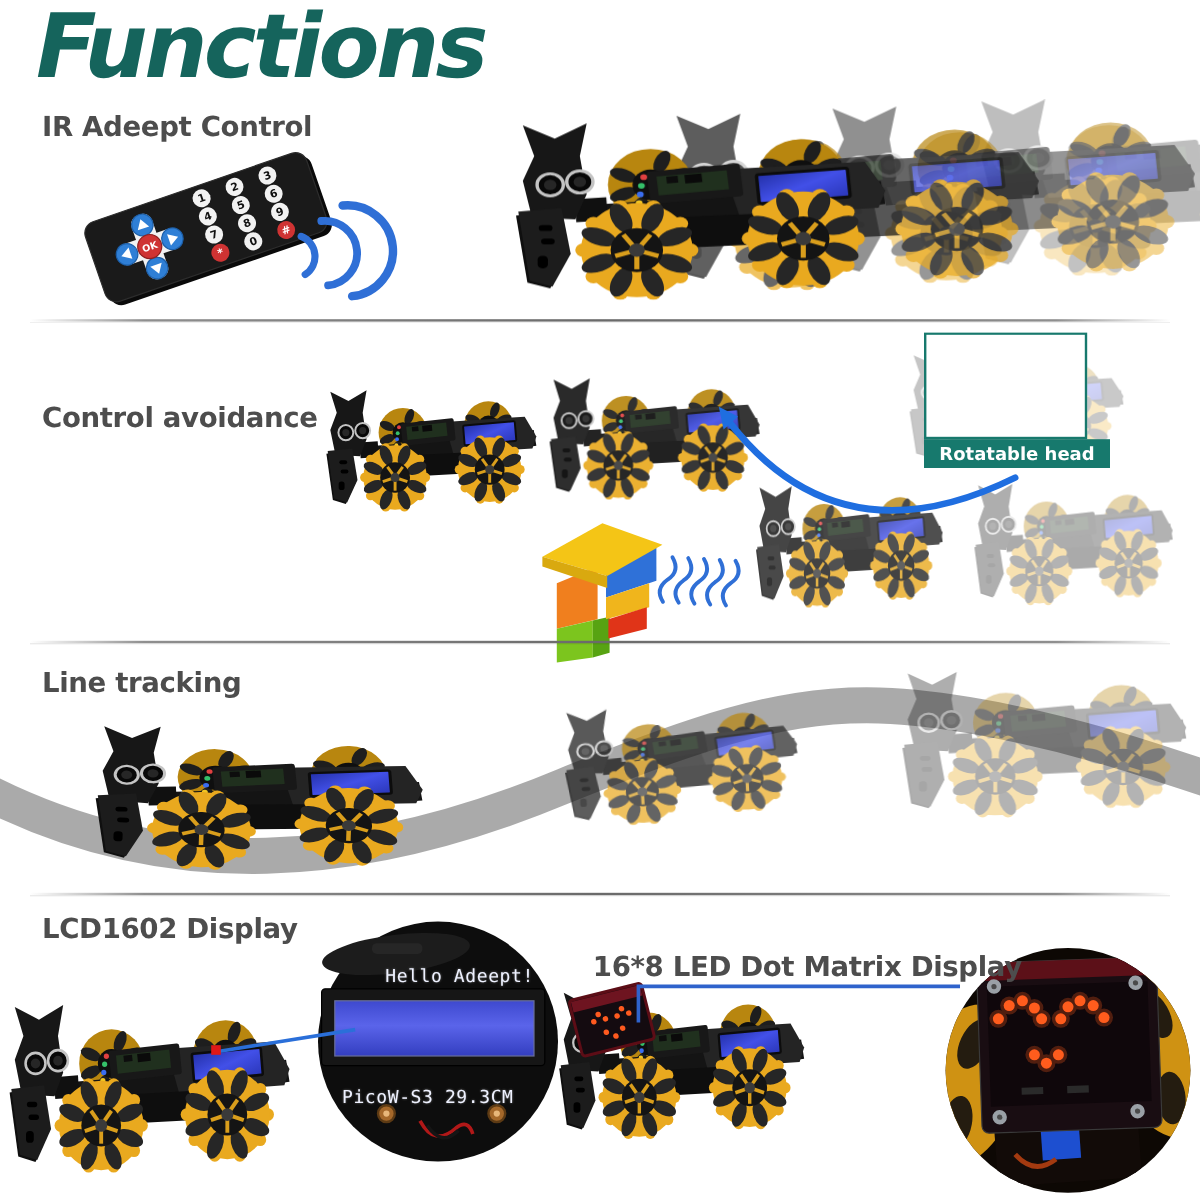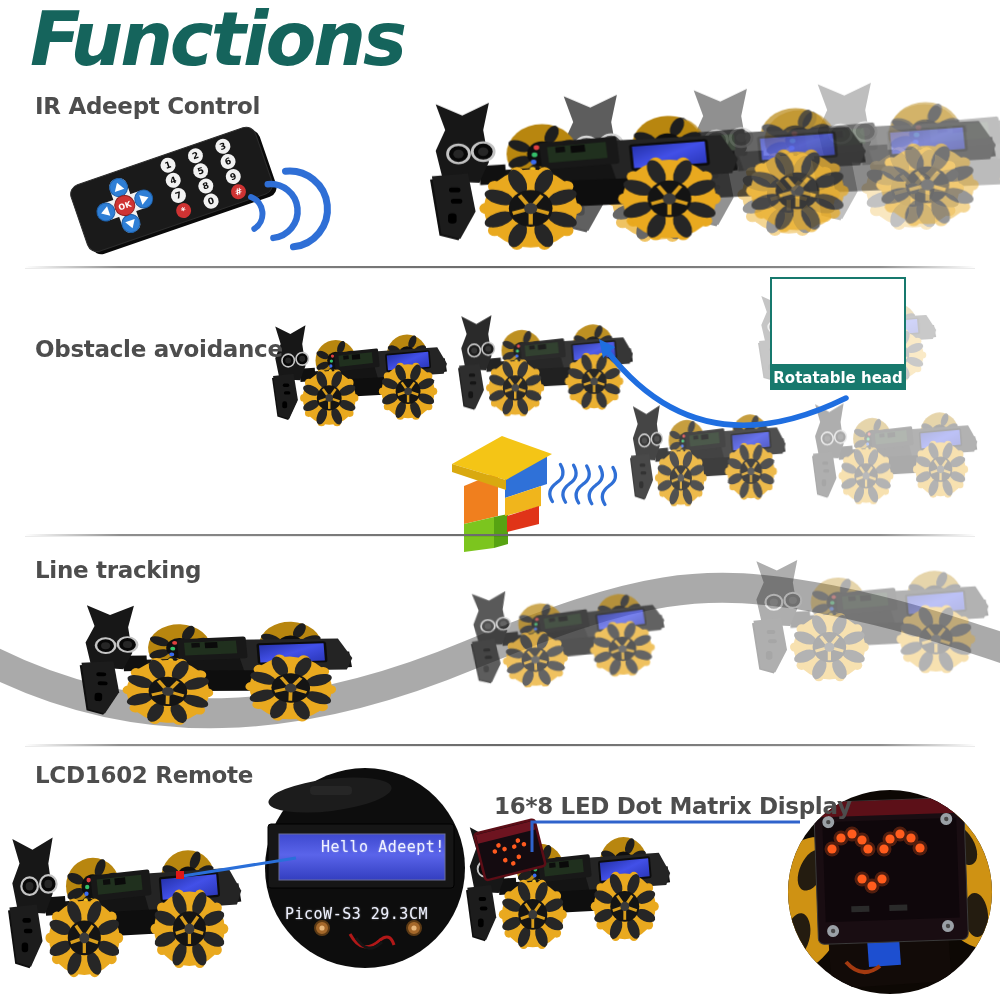--- a/index.html
+++ b/index.html
@@ -7,21 +7,21 @@
         font-family:"DejaVu Sans","Liberation Sans",sans-serif;}
   .art{position:absolute;left:0;top:0;z-index:1;}
   .ovl{position:absolute;z-index:3;}
   .title{left:30px;top:-4px;font-size:74px;font-weight:800;font-style:italic;
          color:#15645c;letter-spacing:-3px;white-space:nowrap;}
   .seclabel{font-size:23px;font-weight:700;color:#4d4d4d;letter-spacing:-0.3px;white-space:nowrap;}
   .divider{position:absolute;left:25px;right:25px;height:2px;z-index:2;
            background:linear-gradient(90deg,rgba(150,150,150,0),#8f8f8f 10%,#6a6a6a 50%,#8f8f8f 90%,rgba(150,150,150,0));
            box-shadow:0 1px 0 rgba(0,0,0,0.08);}
   .callout-box{left:770px;top:277px;width:136px;height:89px;border:2px solid #17796d;background:#fff;box-sizing:border-box;}
-  .callout-banner{left:770px;top:366px;width:136px;height:24px;background:#17796d;color:#fff;
+  .callout-banner{left:770px;top:366px;width:155px;height:24px;background:#17796d;color:#fff;
                   font-size:15px;font-weight:700;display:flex;align-items:center;justify-content:center;}
   .lcdtext{font-family:"DejaVu Sans Mono","Liberation Mono",monospace;color:#eef1ff;
            font-size:15px;letter-spacing:0.5px;white-space:nowrap;text-shadow:0 0 2px rgba(255,255,255,0.45);}
 </style>
 </head>
 <body>
 
 <div class="page">
 
 <svg class="art" width="1000" height="1000" viewBox="0 0 1000 1000">
@@ -338,27 +338,27 @@
       </g>
     </g>
   </g>
 </svg>
 
 <div class="ovl title">Functions</div>
 
 <div class="ovl seclabel" style="left:35px;top:93px;">IR Adeept Control</div>
 <div class="divider" style="top:266px;"></div>
 
-<div class="ovl seclabel" style="left:35px;top:336px;">Obstacle avoidance</div>
+<div class="ovl seclabel" style="left:35px;top:336px;">Control avoidance</div>
 <div class="ovl callout-box"></div>
 <div class="ovl callout-banner">Rotatable head</div>
 <div class="divider" style="top:534px;"></div>
 
 <div class="ovl seclabel" style="left:35px;top:557px;text-align:center;">Line tracking</div>
 <div class="divider" style="top:744px;"></div>
 
-<div class="ovl seclabel" style="left:35px;top:762px;">LCD1602 Remote</div>
+<div class="ovl seclabel" style="left:35px;top:762px;">LCD1602 Display</div>
 <div class="ovl seclabel" style="left:494px;top:762px;margin-top:31px;">16*8 LED Dot Matrix Display</div>
 
-<div class="ovl lcdtext" style="left:289px;top:838px;padding-left:32px;">Hello Adeept!</div>
+<div class="ovl lcdtext" style="left:289px;top:804px;padding-left:32px;">Hello Adeept!</div>
 <div class="ovl lcdtext" style="left:285px;top:905px;">PicoW-S3 29.3CM</div>
 
 </div>
 
 </body></html>

